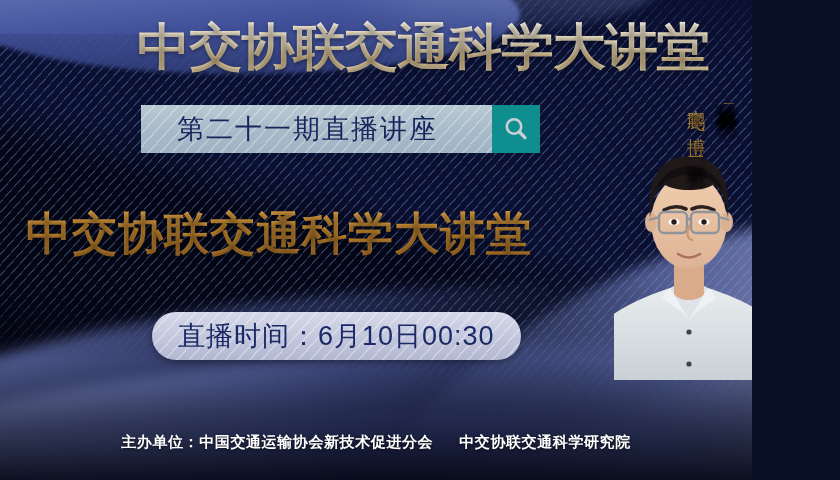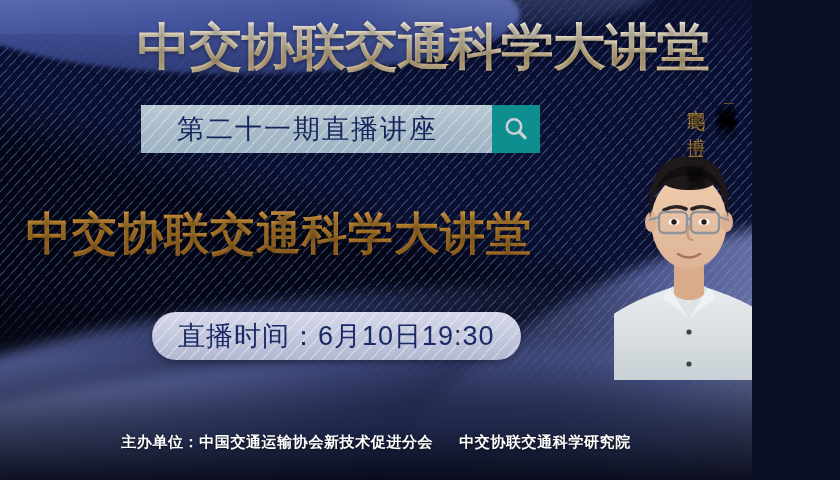--- a/index.html
+++ b/index.html
@@ -299,21 +299,21 @@
           <circle cx="13" cy="12.5" r="7.2" fill="none" stroke="#c9cfd4" stroke-width="2.6"></circle>
           <line x1="18.2" y1="17.8" x2="24" y2="23.6" stroke="#c9cfd4" stroke-width="3.4" stroke-linecap="round"></line>
         </svg>
       </span>
     </div>
   </div>
 
   <div class="subject-title">中交协联交通科学大讲堂</div>
 
   <div class="time-pill">
-    <span class="time-pill-text">直播时间：6月10日19:30</span>
+    <span class="time-pill-text">直播时间：6月10日00:30</span>
   </div>
 
   <div class="speaker-photo">
     <svg width="150" height="262" viewBox="0 0 150 262" aria-hidden="true">
       <defs>
         <clipPath id="photoClip">
             <rect x="0" y="0" width="150" height="262"></rect>
           </clipPath>
         <linearGradient id="shirtG" x1="0" y1="0" x2="0" y2="1">
           <stop offset="0%" stop-color="#e8ecee"></stop>

